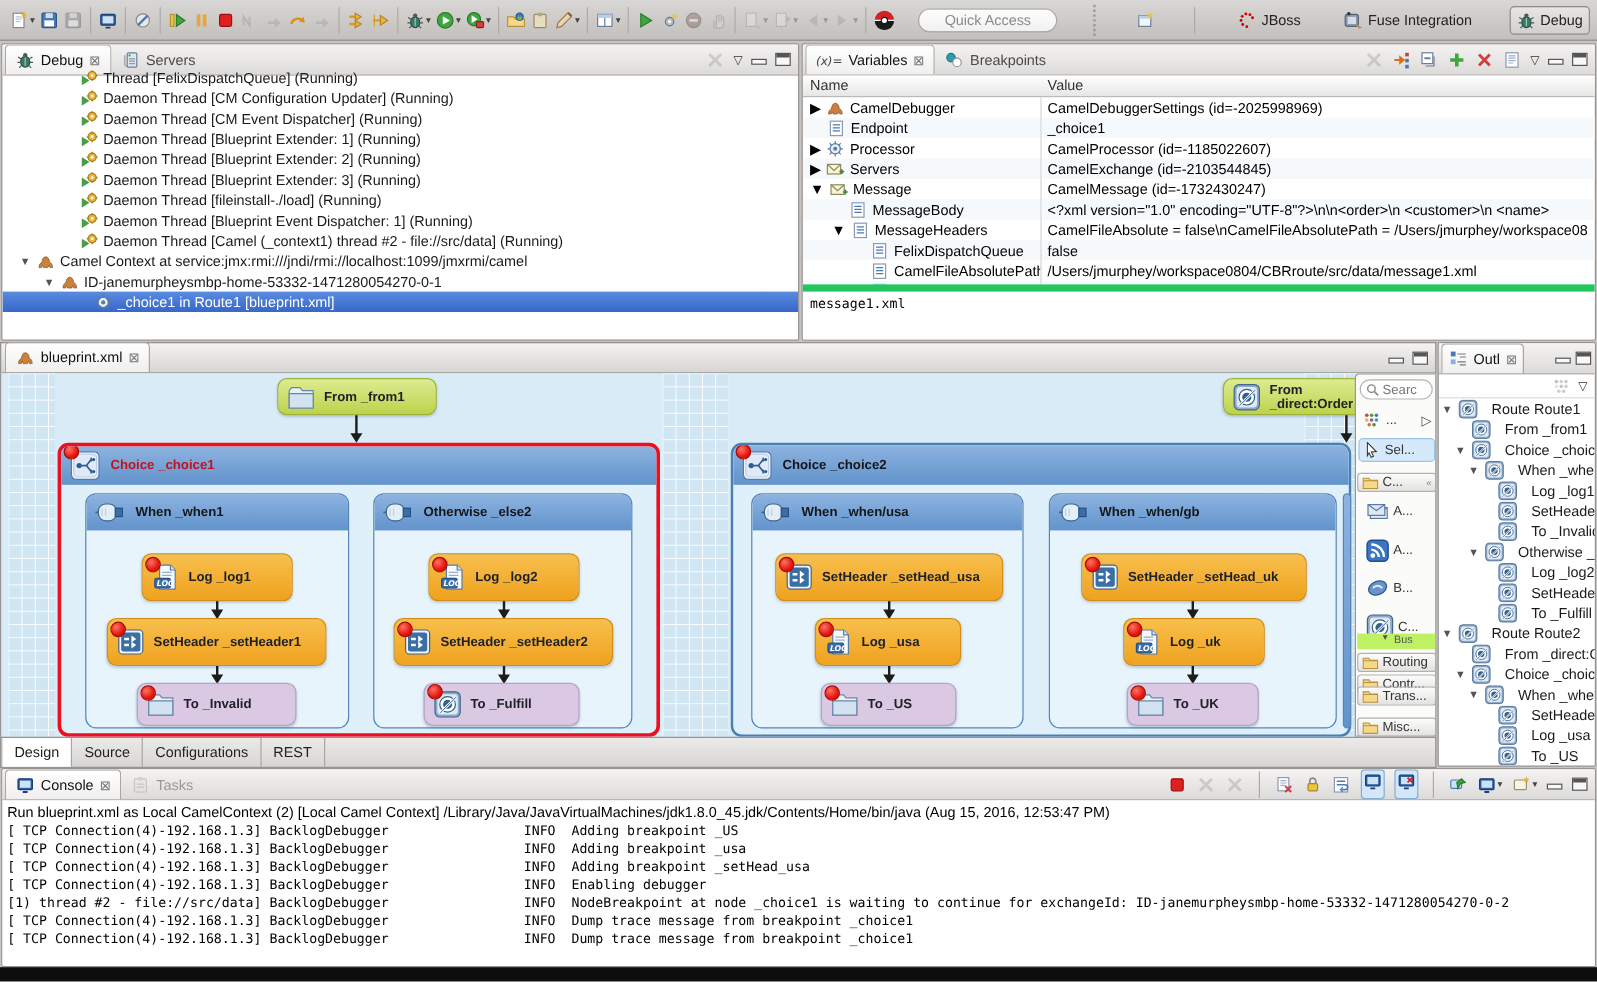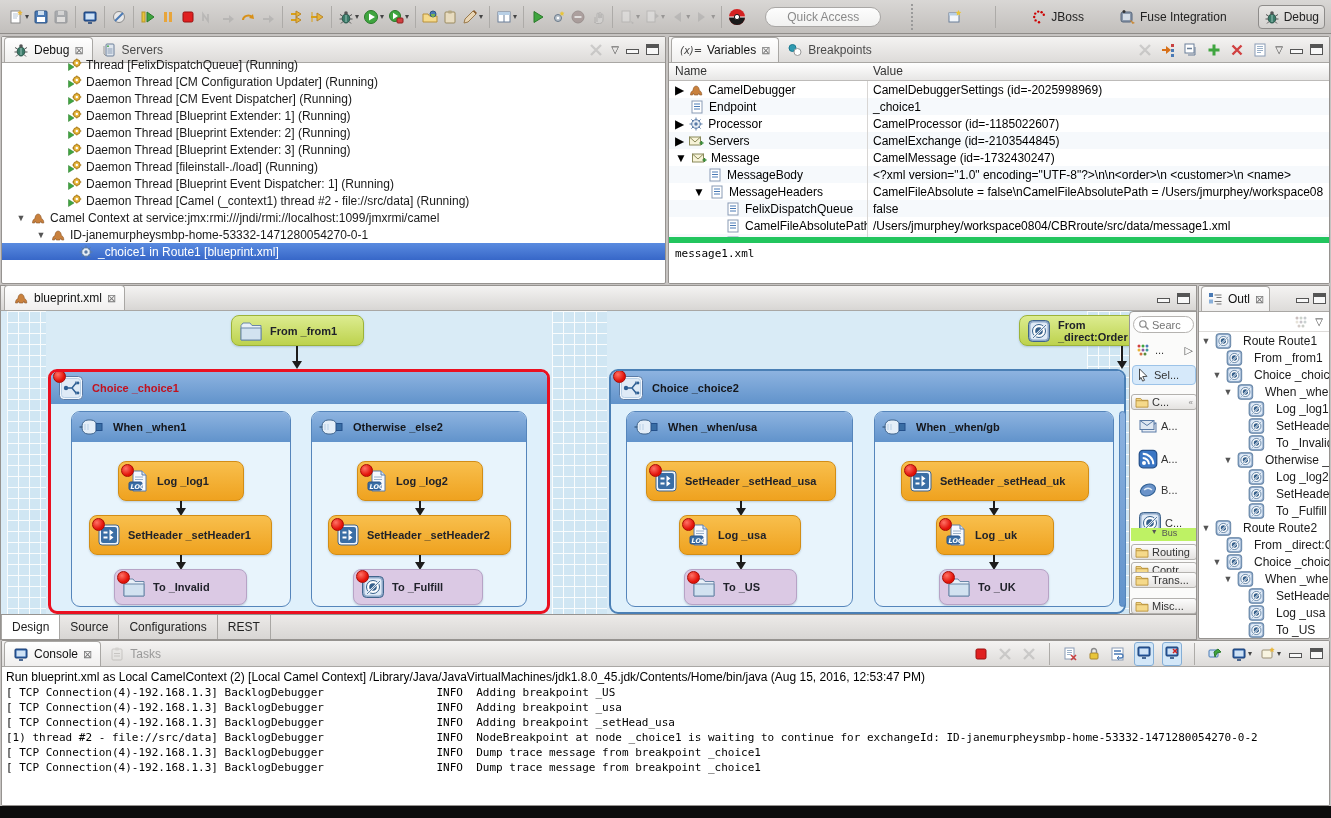--- a/index.html
+++ b/index.html
@@ -1553,19 +1553,20 @@
         </span>
       <span class="wbtn min"></span>
       <span class="wbtn max"></span>
     </span>
   </div>
   <div id="console-body">
     <div id="console-header">Run blueprint.xml as Local CamelContext (2) [Local Camel Context] /Library/Java/JavaVirtualMachines/jdk1.8.0_45.jdk/Contents/Home/bin/java (Aug 15, 2016, 12:53:47 PM)</div>
     <div class="clog">[ TCP Connection(4)-192.168.1.3] BacklogDebugger                 INFO  Adding breakpoint _US</div>
     <div class="clog">[ TCP Connection(4)-192.168.1.3] BacklogDebugger                 INFO  Adding breakpoint _usa</div>
     <div class="clog">[ TCP Connection(4)-192.168.1.3] BacklogDebugger                 INFO  Adding breakpoint _setHead_usa</div>
+    <div class="clog">[ TCP Connection(4)-192.168.1.3] BacklogDebugger                 INFO  Enabling debugger</div>
     <div class="clog">[1) thread #2 - file://src/data] BacklogDebugger                 INFO  NodeBreakpoint at node _choice1 is waiting to continue for exchangeId: ID-janemurpheysmbp-home-53332-1471280054270-0-2</div>
     <div class="clog">[ TCP Connection(4)-192.168.1.3] BacklogDebugger                 INFO  Dump trace message from breakpoint _choice1</div>
     <div class="clog">[ TCP Connection(4)-192.168.1.3] BacklogDebugger                 INFO  Dump trace message from breakpoint _choice1</div>
   </div>
 </div>
 
 <div class="abs" id="blackbar"></div>
 
 </body></html>

